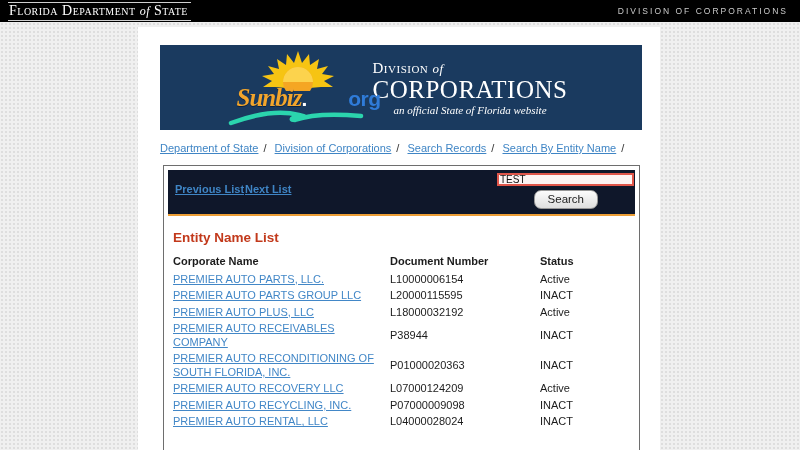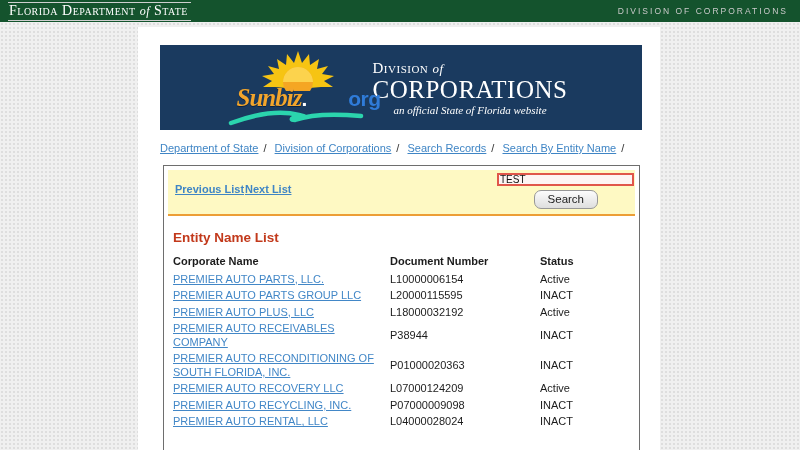--- a/index.html
+++ b/index.html
@@ -1,20 +1,20 @@
 <!DOCTYPE html>
 <html><head>
 <meta charset="utf-8">
 <title>Division of Corporations</title>
 <style>
   * { margin:0; padding:0; box-sizing:border-box; }
   html,body { width:800px; height:450px; overflow:hidden; font-family:"Liberation Sans", sans-serif; }
 
   
-  .topbar { height:22px; background:#14532d; display:flex; align-items:center; justify-content:space-between; padding:0 12px 0 8px; }
+  .topbar { height:22px; background:#000000; display:flex; align-items:center; justify-content:space-between; padding:0 12px 0 8px; }
   .dos-logo { color:#fff; font-family:"Liberation Serif", serif; font-variant:small-caps; font-size:14px; letter-spacing:0.5px; border-top:1px solid #cfcfcf; border-bottom:1px solid #cfcfcf; padding:0 3px 1px 1px; line-height:16px; }
   .dos-logo .of { font-style:italic; text-transform:lowercase; font-variant:normal; font-size:12px; }
   .topbar-right { color:#c9c9c9; font-size:8.5px; letter-spacing:2px; text-transform:uppercase; }
 
   
   .page { position:absolute; top:22px; left:0; width:800px; height:428px;
           background-color:#f0f0f0;
           background-image:radial-gradient(#dedede 0.8px, transparent 0.9px);
           background-size:4px 4px; }
 
@@ -38,21 +38,21 @@
 
   
   .breadcrumb { margin:12px 18px 0 22px; font-size:11px; }
   .breadcrumb a { color:#3f85c5; text-decoration:underline; cursor:pointer; }
   .crumb-sep { color:#333; padding:0 5px; }
 
   
   .results-box { margin:11px 0 0 25px; width:477px; height:400px; border:1px solid #6e6e6e; padding:4px; background:#fff; }
 
   
-  .listnav { position:relative; height:46px; background:#fef9c3; border-bottom:2px solid #ec9e36; }
+  .listnav { position:relative; height:46px; background:#0f172a; border-bottom:2px solid #ec9e36; }
   .listnav a { color:#3f85c5; text-decoration:underline; font-size:11px; font-weight:bold; cursor:pointer; }
   .prev-link { position:absolute; left:7px; top:13px; }
   .next-link { position:absolute; left:77px; top:13px; }
   .search-input { position:absolute; right:1px; top:3px; width:137px; height:13px; border:2px solid #e0564a; background:#fdf4f3; font-size:10px; font-family:"Liberation Sans", sans-serif; padding:0 1px; color:#111; outline:none; }
   .search-btn { position:absolute; right:37px; top:20px; padding:2px 13px 3px; font-size:11.5px; font-family:"Liberation Sans", sans-serif; color:#222; background:linear-gradient(#fcfcfc,#dedede); border:1px solid #979797; border-radius:7px; cursor:pointer; }
 
   
   .list-heading { margin:14px 0 8px 5px; font-size:13.5px; font-weight:bold; color:#c2391b; }
   table.entity-table { margin-left:5px; width:460px; border-collapse:collapse; font-size:11px; color:#1c1c1c; }
   .entity-table th { text-align:left; font-weight:bold; font-size:11px; padding:2px 0 4px; }

